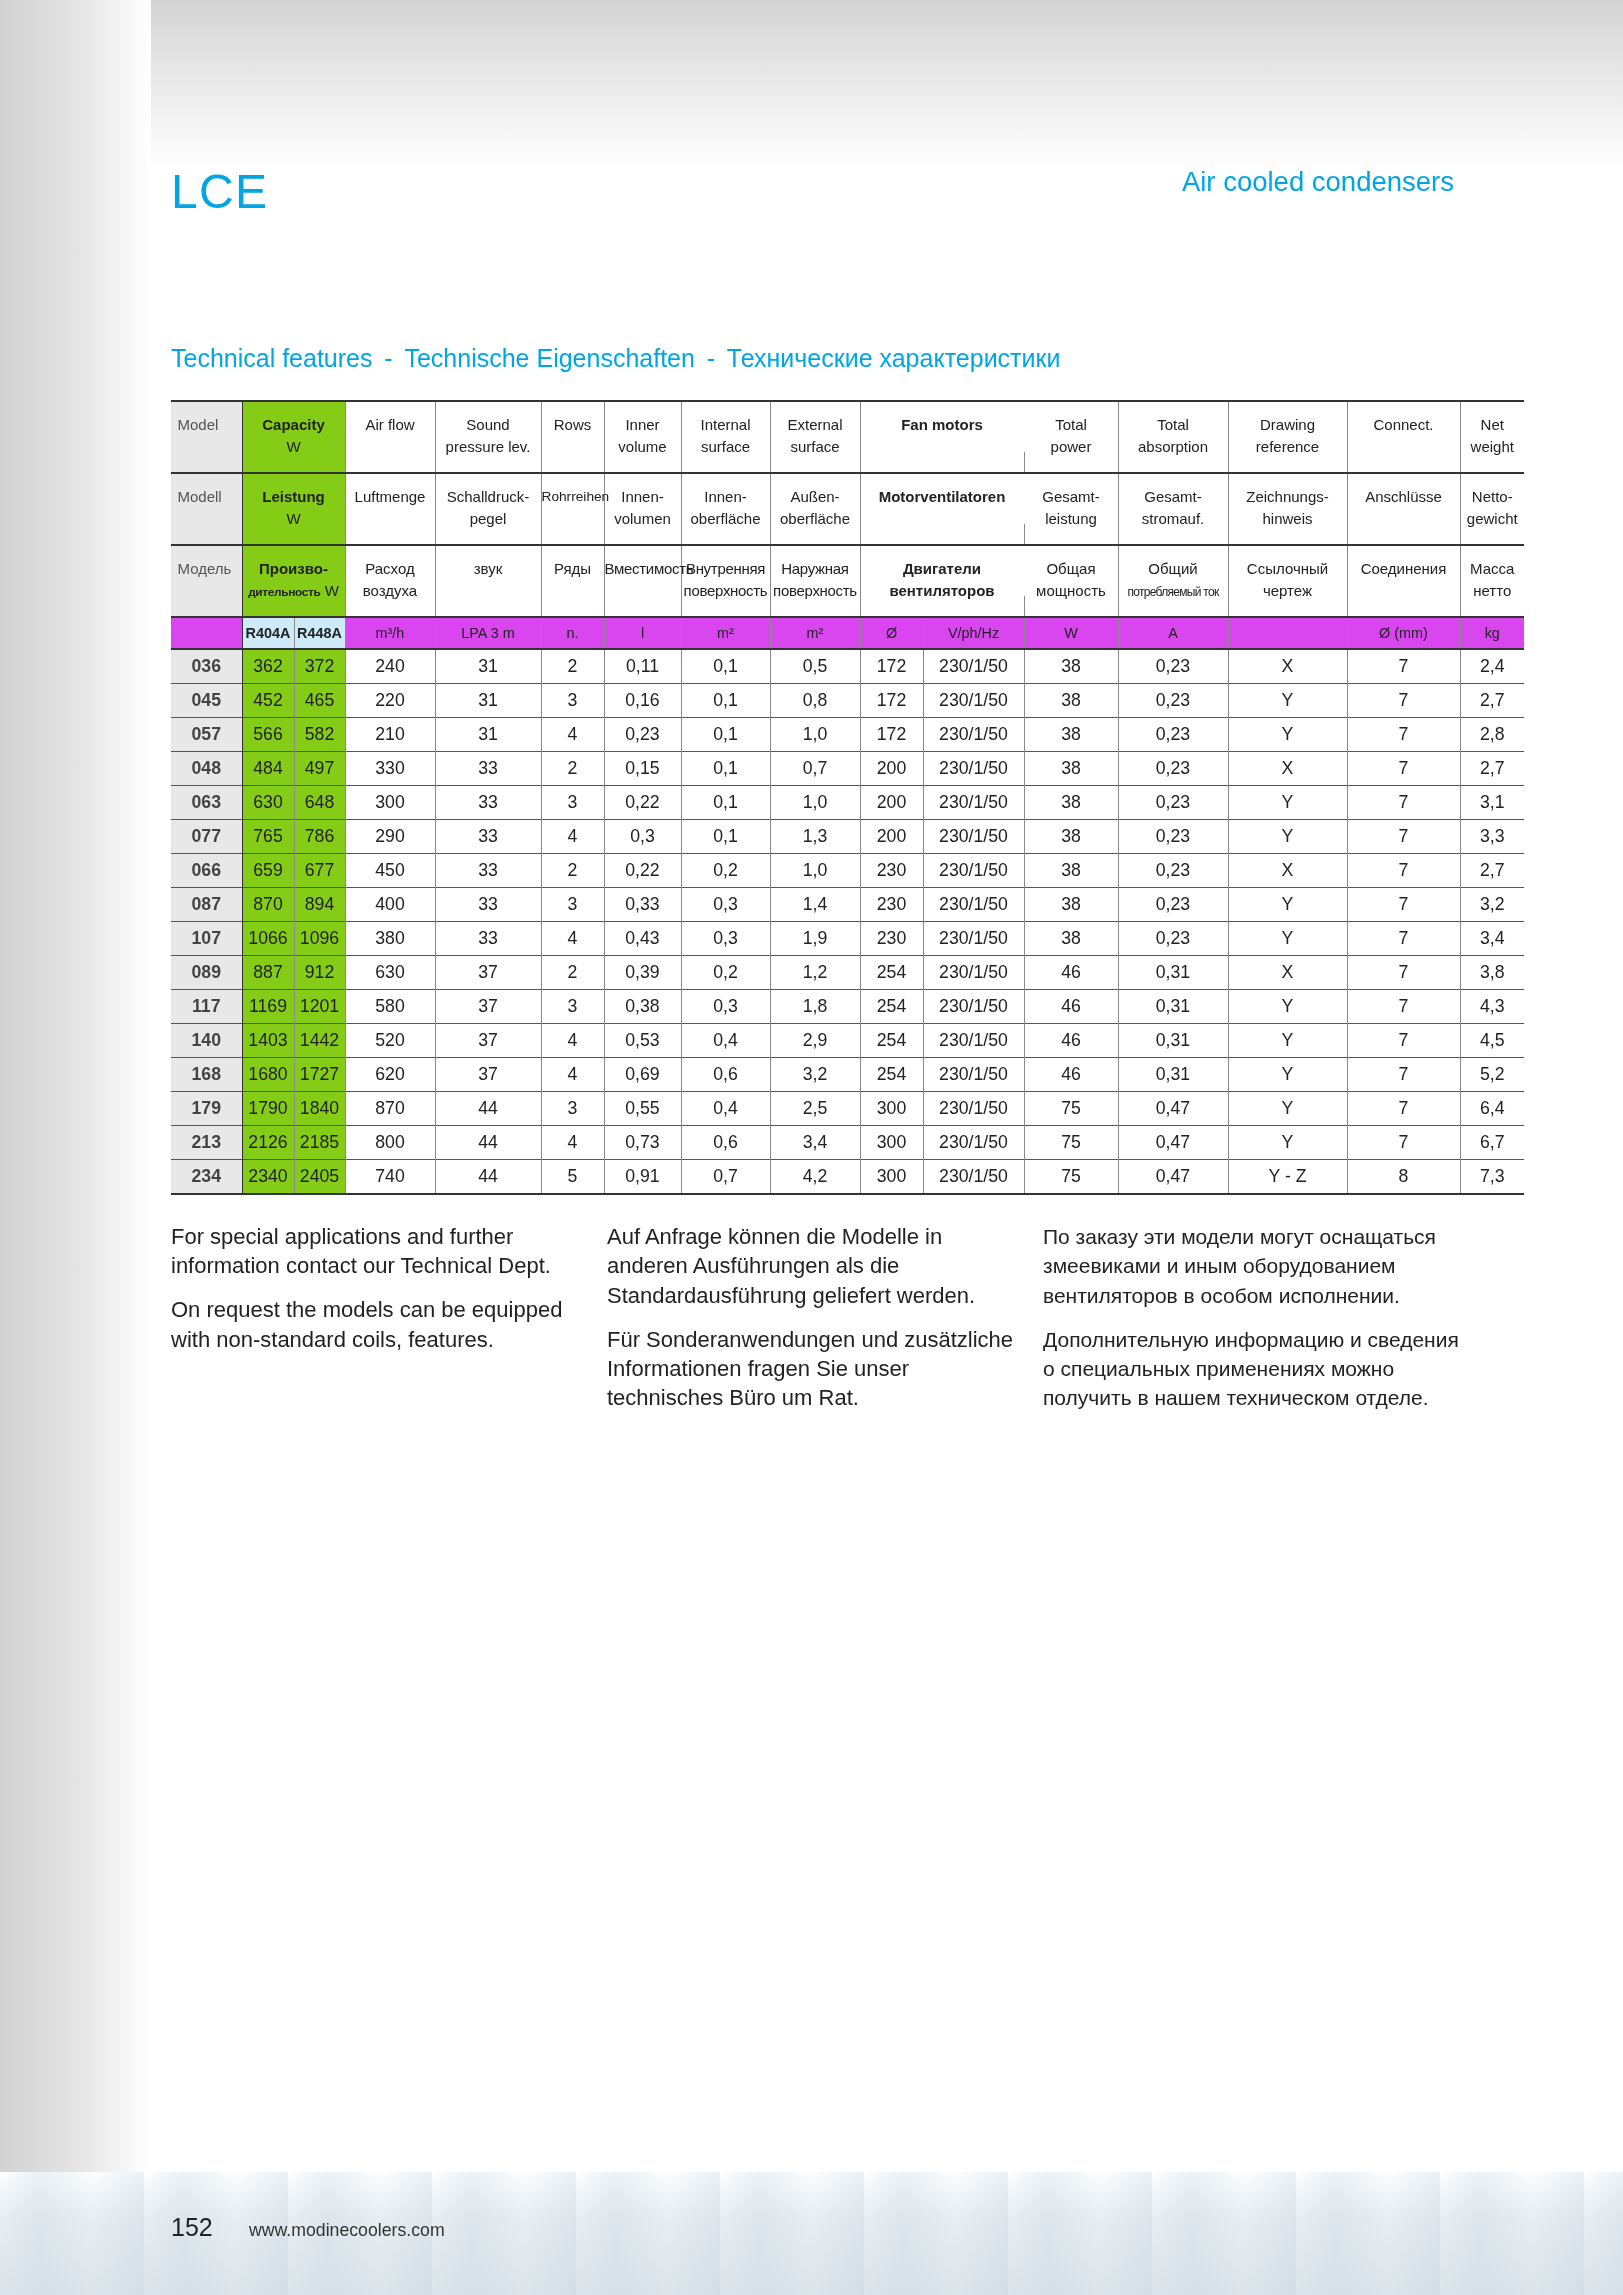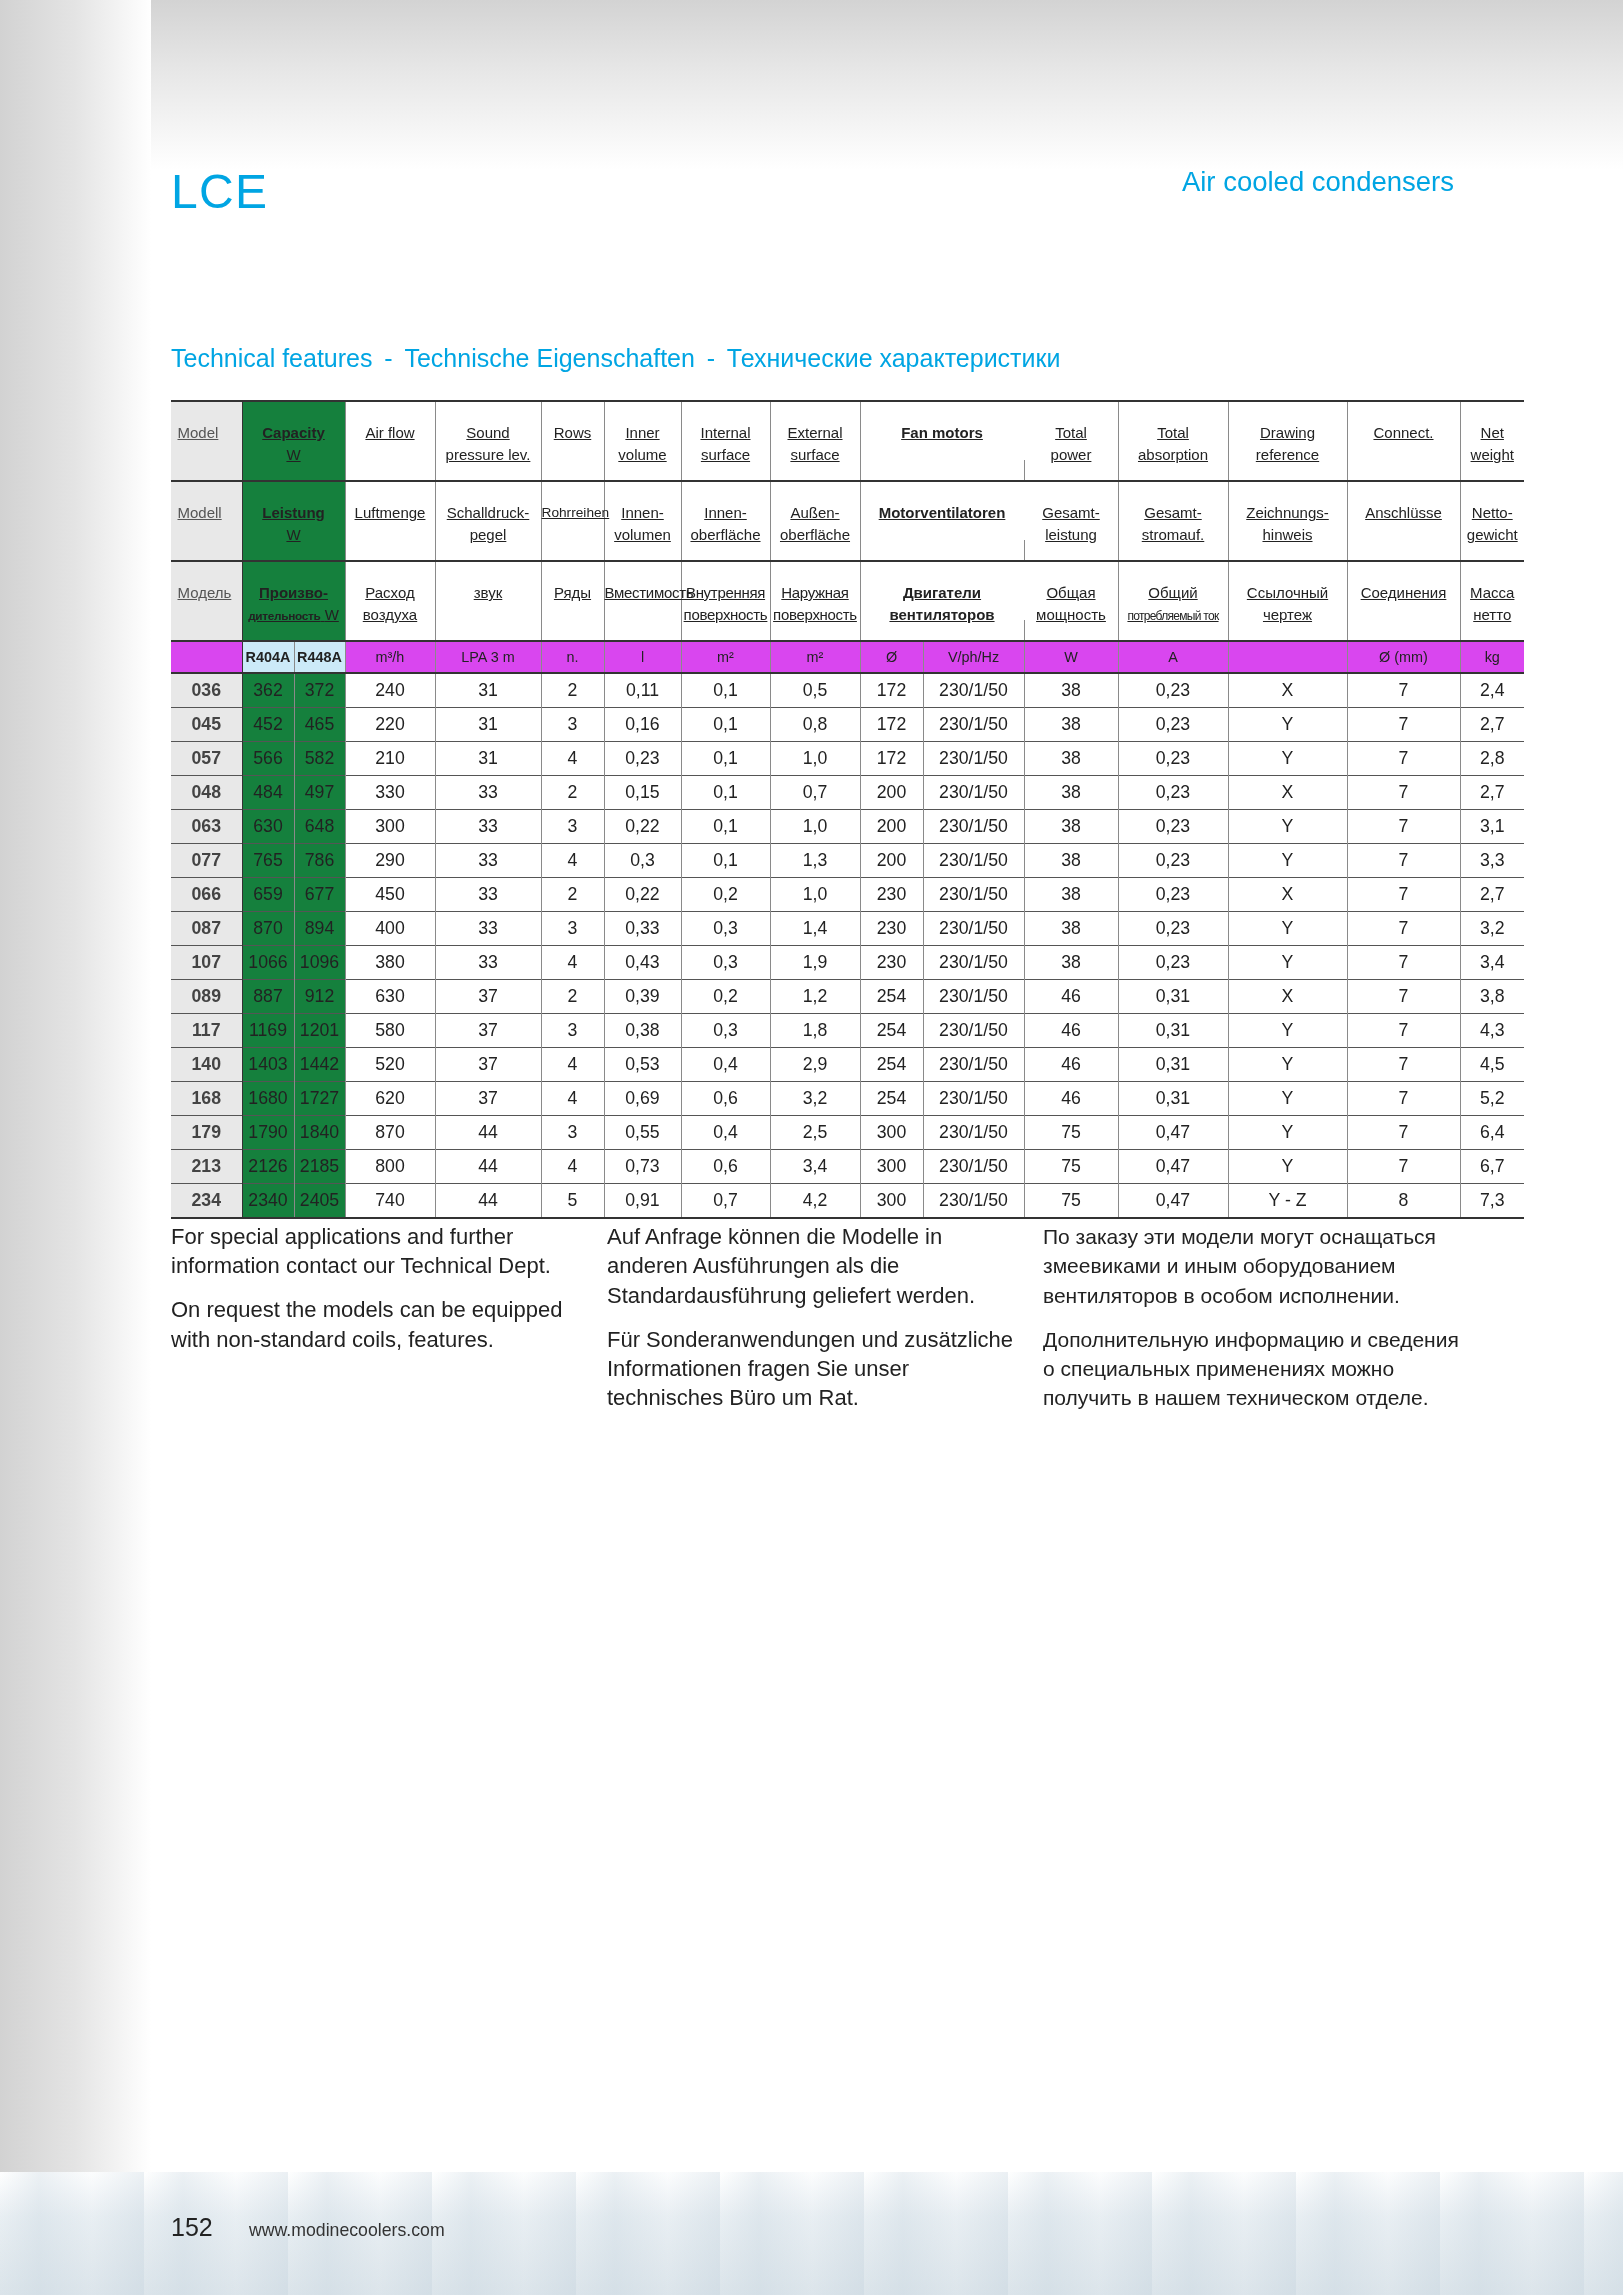--- a/index.html
+++ b/index.html
@@ -40,30 +40,30 @@
   table.tech {
     position: absolute; left: 171px; top: 400px; width: 1283px;
     border-collapse: collapse; table-layout: fixed;
     font-family: "Liberation Sans", sans-serif;
     font-stretch: condensed;
   }
   table.tech td, table.tech th {
     border-left: 0.7px solid #8a8a8a; border-right: 0.7px solid #8a8a8a;
     text-align: center; padding: 0; font-weight: normal; color: #222;
   }
-  table.tech tr.hdr td { font-size: 15px; line-height: 22px; vertical-align: top; padding-top: 20px; height: 58px; border-top: 2px solid #333; text-decoration: underline; }
+  table.tech tr.hdr td { font-size: 15px; line-height: 22px; vertical-align: top; padding-top: 12px; height: 58px; border-top: 2px solid #333; }
   table.tech tr.hdr.first td { border-top: 2px solid #333; }
   table.tech tr.units td { font-size: 14.4px; height: 30px; background: #d946ef; border-top: 2px solid #333; vertical-align: middle; }
   table.tech tr.units td.cap { background: #cceaf8; font-weight: bold; }
   table.tech tr.data td { font-size: 17.7px; height: 33px; border-top: 1px solid #555; vertical-align: middle; }
   table.tech tr.data.firstdata td { border-top: 2px solid #333; }
   table.tech tr.data:last-child td { border-bottom: 2.6px solid #333; }
   table.tech td.model { background: #e8e8e8; color: #444; font-weight: bold; border-left: none; border-right: 1.3px solid #333; }
   table.tech tr.hdr td.model { font-weight: normal; text-align: left; padding-left: 6.5px; color: #555; }
-  table.tech td.cap { background: #15803d; }
+  table.tech td.cap { background: #84cc16; }
   table.tech td.bold { font-weight: bold; }
   table.tech td:last-child { border-right: none; }
   table.tech tr.hdr td.fanhead { border-right: none; }
   table.tech tr.hdr td.tp { border-left: 0.7px solid transparent; position: relative; }
   table.tech tr.hdr td.tp::before, table.tech tr.hdr td.ta::before {
     content: ""; position: absolute; left: -0.7px; bottom: 0; height: 19.6px; border-left: 0.7px solid #8a8a8a;
   }
   table.tech tr.hdr td.ta { position: relative; }
   .sm { font-size: 11.8px; letter-spacing: -0.3px; }
   .xs { font-size: 12px; letter-spacing: -0.7px; }

